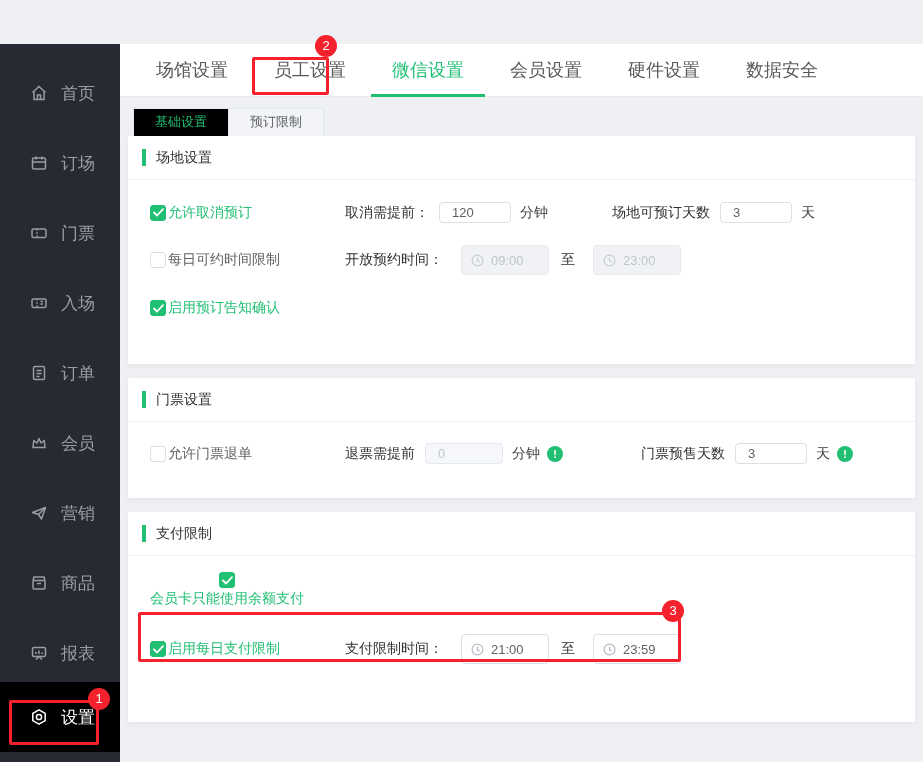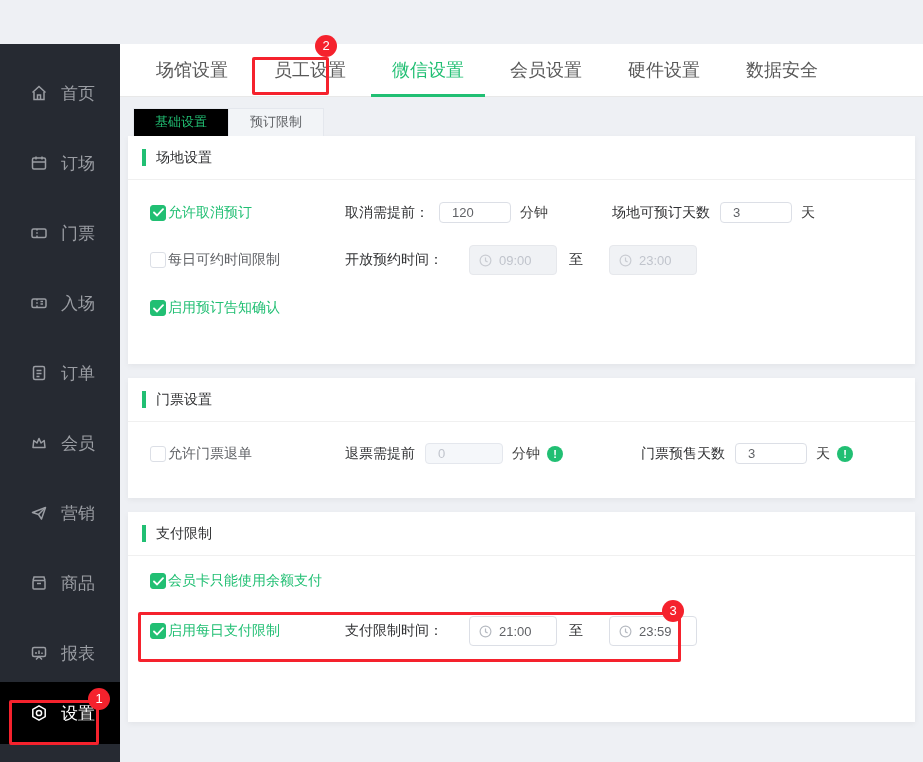--- a/index.html
+++ b/index.html
@@ -15,21 +15,21 @@
                display:flex; align-items:center; justify-content:center; }
   .brand { font-size:21px; font-weight:bold; letter-spacing:5px; margin-left:8px; }
   .back-btn { margin-left:26px; display:flex; align-items:center; cursor:pointer; }
   .venue-title { font-size:16px; margin-left:10px; }
 
   
   .sidebar { position:absolute; top:44px; left:0; width:120px; bottom:0; background:#262a32; padding-top:14px; }
   .side-item { height:70px; display:flex; align-items:center; padding-left:30px; gap:13px;
                color:#9a9da3; font-size:17px; cursor:pointer; }
   .side-item .sicon { display:flex; align-items:center; }
-  .side-item.settings { position:absolute; left:0; right:0; top:638px; height:62px;
+  .side-item.settings { position:absolute; left:0; right:0; top:638px; height:70px;
                         background:#000; color:#fff; padding-top:0; }
 
   
   .tabbar { position:absolute; top:44px; left:120px; right:0; height:53px; background:#fff;
             border-bottom:1px solid #e8e8e8; display:flex; align-items:center; padding-left:36px; }
   .tab { font-size:18px; color:#595959; margin-right:46px; height:53px; display:flex;
          align-items:center; position:relative; cursor:pointer; white-space:nowrap; }
   .tab.active { color:#21bf73; }
   .tab.active::after { content:""; position:absolute; left:-21px; right:-21px; bottom:0;
                        height:3px; background:#21bf73; }
@@ -57,21 +57,21 @@
 
   .field { display:flex; align-items:center; }
   .field-label { font-size:14px; color:#303133; white-space:nowrap; }
   input.num { width:72px; height:21px; border:1px solid #dcdfe6; border-radius:4px;
               padding:0 12px; font-size:13px; color:#606266; margin-left:10px; outline:none; background:#fff; }
   input.num:disabled { background:#f5f7fa; border-color:#e4e7ed; color:#c0c4cc; width:78px; }
   .unit { font-size:14px; color:#404040; margin-left:9px; white-space:nowrap; }
 
   .time-box { width:88px; height:30px; border:1px solid #dcdfe6; border-radius:4px; background:#fff;
               display:flex; align-items:center; padding:0 9px; gap:7px; font-size:13px; color:#606266;
-              margin-left:26px; cursor:pointer; }
+              margin-left:18px; cursor:pointer; }
   .time-box .clock { display:flex; align-items:center; color:#b6bac1; }
   .time-box.disabled { background:#f0f2f5; border-color:#e6e8ec; color:#c0c4cc; cursor:default; }
   .time-box.disabled .clock { color:#c9ccd2; }
   .to-label { font-size:14px; color:#303133; margin-left:12px; }
   .time-box + .to-label { margin-left:12px; }
 
   .info-icon { width:16px; height:16px; border-radius:50%; background:#21bf73; color:#fff;
                font-size:11px; font-weight:bold; line-height:16px; text-align:center;
                margin-left:7px; flex:none; cursor:pointer; }
 
@@ -305,21 +305,21 @@
       </div>
     </div>
 
     <div class="card" style="height:210px;">
       <div class="card-header">
         <span class="accent-bar"></span>
         <span>支付限制</span>
       </div>
 
       <div class="row" style="margin-top:16px;">
-        <div class="check-group" style="width:auto;">
+        <div class="check-group" style="width:auto;flex-direction:column;">
           <span class="checkbox checked">
             <svg width="11" height="9" viewBox="0 0 11 9">
                 <path d="M1 4.5 L4 7.5 L10 1.2" stroke="#fff" stroke-width="1.8" fill="none" stroke-linecap="round"></path>
               </svg>
           </span>
           <span class="check-label on">会员卡只能使用余额支付</span>
         </div>
       </div>
 
       <div class="row" style="margin-top:26px;">

